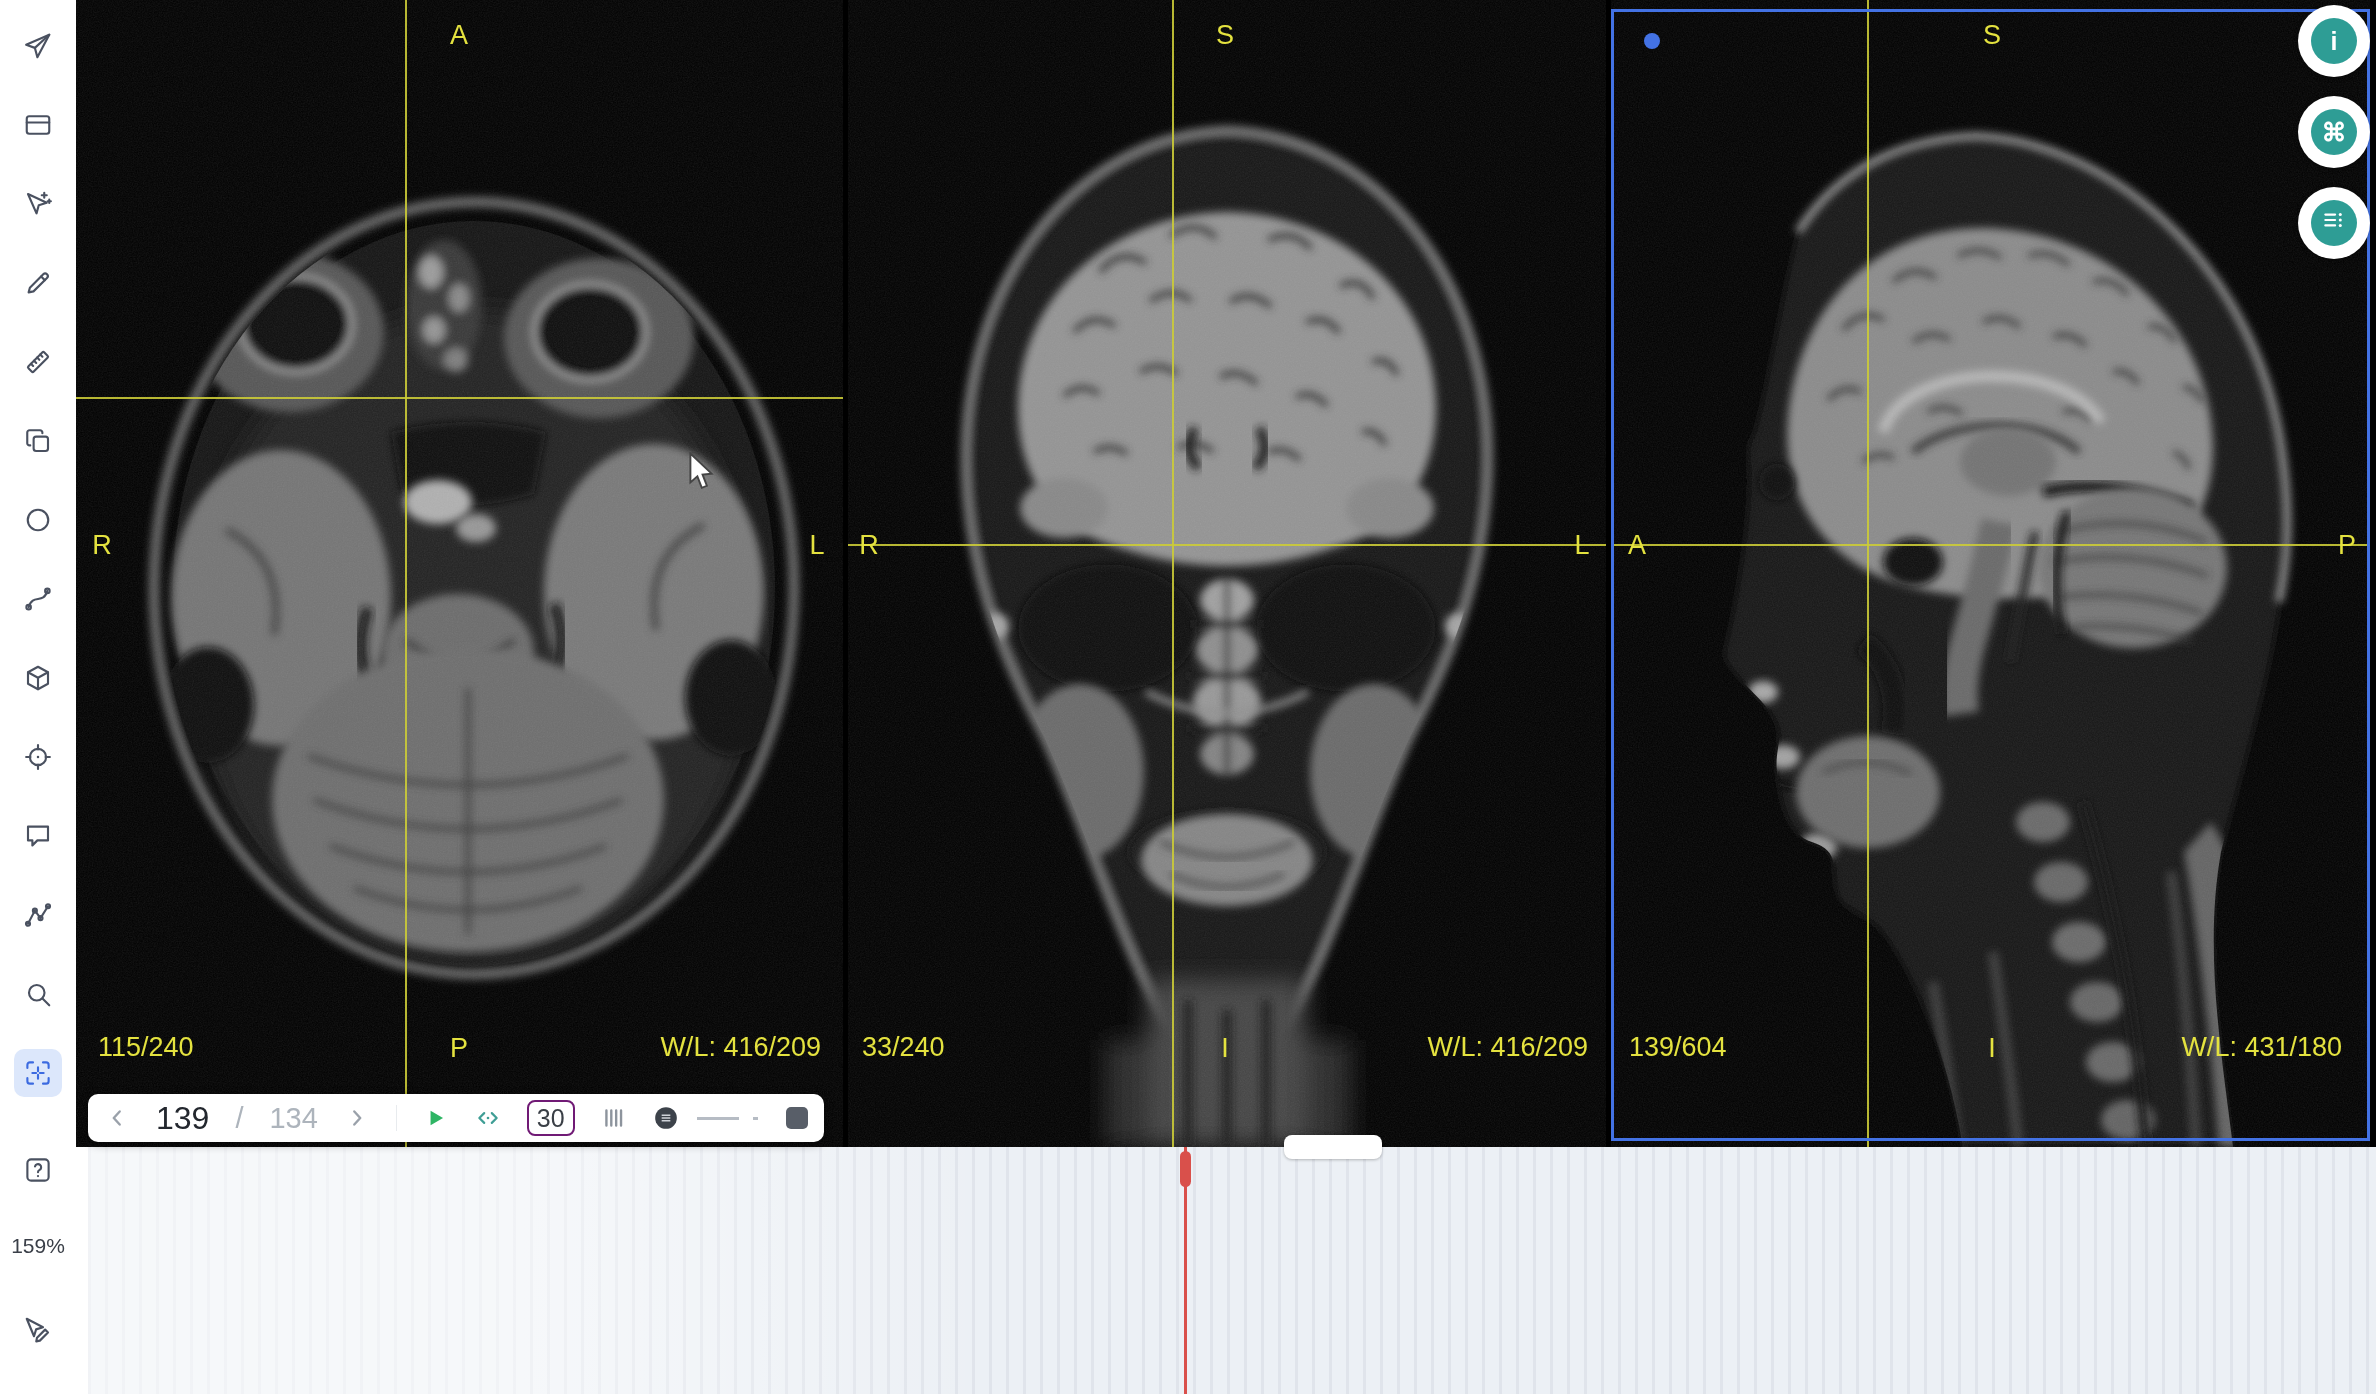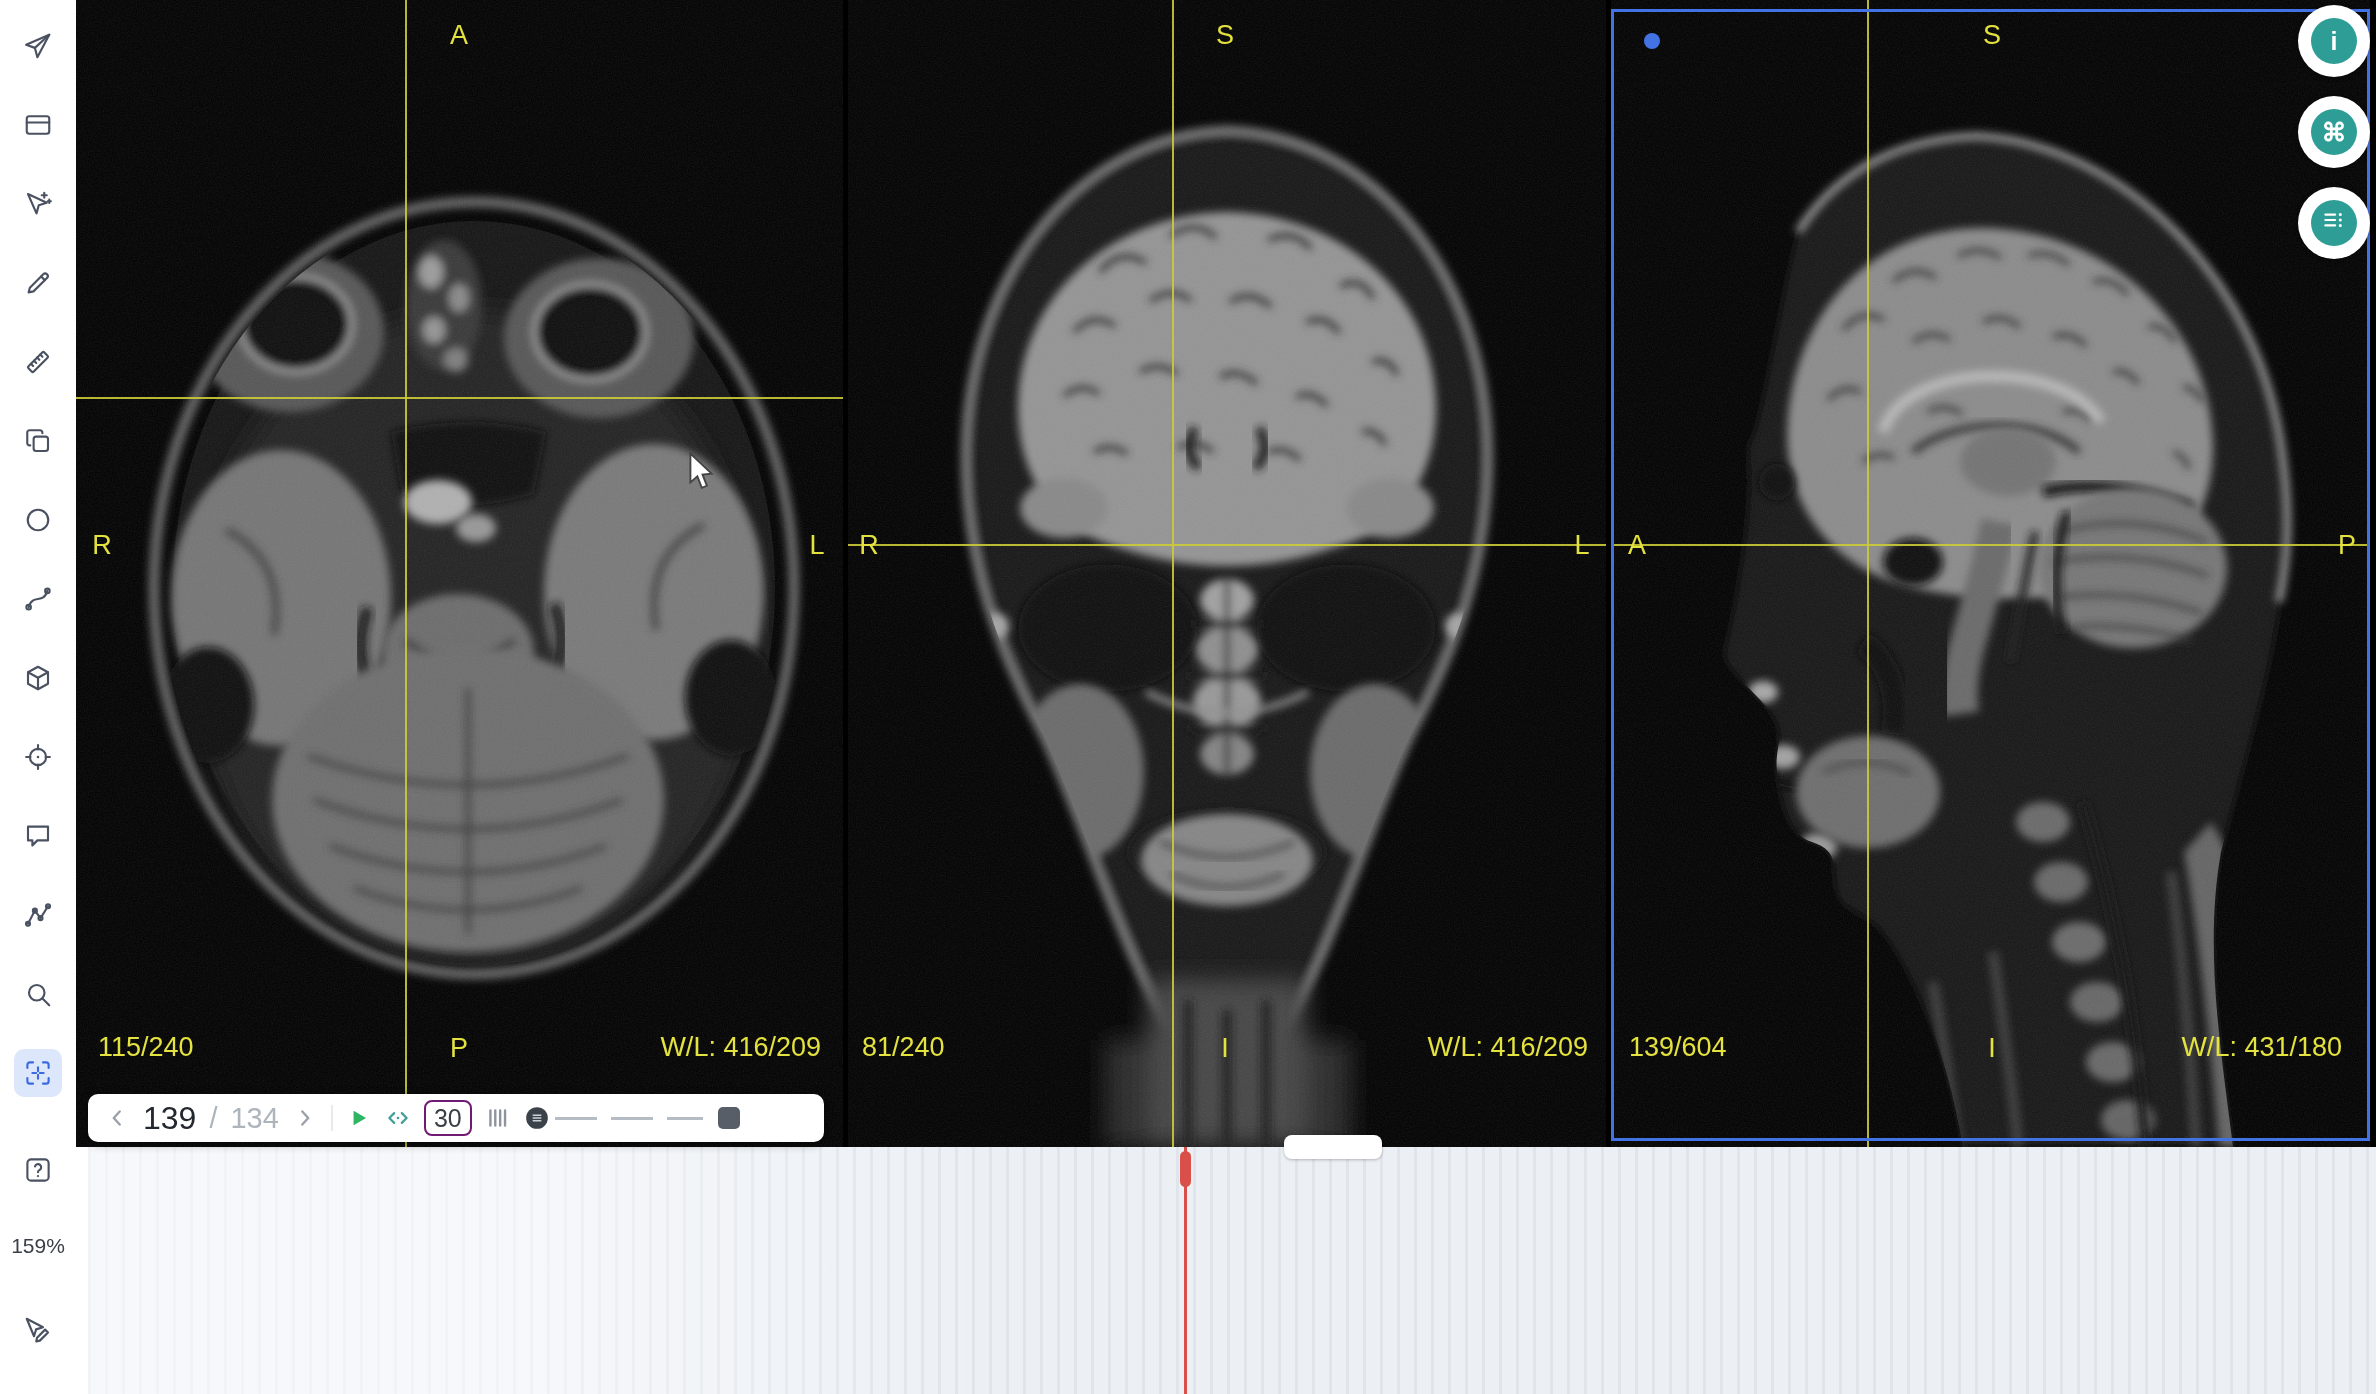--- a/index.html
+++ b/index.html
@@ -34,21 +34,21 @@
   .selection-border{position:absolute;left:0;right:0;top:9px;bottom:6px;border:3px solid var(--blue);z-index:4;pointer-events:none;}
   .sel-dot{position:absolute;left:33px;top:33px;width:16px;height:16px;border-radius:50%;background:var(--blue);z-index:5;}
   .cursor{position:absolute;left:612px;top:452px;z-index:6;}
   
   .fabs{position:absolute;right:6px;top:5px;display:flex;flex-direction:column;gap:19px;z-index:12;}
   .fab{width:72px;height:72px;border-radius:50%;background:#fff;box-shadow:0 1px 5px rgba(0,0,0,.3);display:flex;align-items:center;justify-content:center;}
   .fab-core{width:46px;height:46px;border-radius:50%;background:var(--teal);color:#fff;display:flex;align-items:center;justify-content:center;font-size:25px;font-weight:700;}
   .fab-core svg{width:26px;height:26px;}
   
   .player{position:absolute;left:88px;top:1094px;width:736px;height:48px;border-radius:10px;background:#fff;
-    box-shadow:0 2px 10px rgba(0,0,0,.4);z-index:8;display:flex;align-items:center;padding:0 16px;gap:13px;box-sizing:border-box;}
+    box-shadow:0 2px 10px rgba(0,0,0,.4);z-index:8;display:flex;align-items:center;padding:0 16px;gap:26px;box-sizing:border-box;}
   .player .icon-slot svg{width:26px;height:26px;display:block;}
   .pbtn{color:#9aa1aa;display:flex;align-items:center;}
   .pbtn.play{color:var(--green);}
   .pbtn.speed{color:#3f9e95;}
   .pbtn.ticks{color:#8d949d;}
   .cur{font-size:32px;color:#23272e;font-weight:500;}
   .sep,.tot{font-size:29px;color:#adb4bc;}
   .pdiv{width:2px;height:26px;background:#e8ebee;}
   .fps-box{min-width:48px;height:36px;border:2px solid #701a75;border-radius:8px;display:flex;align-items:center;justify-content:center;font-size:25px;color:#3a3f46;padding:0 4px;box-sizing:border-box;}
   .knob{display:flex;align-items:center;margin-right:-8px;}
@@ -365,21 +365,21 @@
           <path d="M418 1000 V 1147"></path>
       </g>
       <rect width="758" height="1147" filter="url(#cG)" opacity="0.12"></rect>
     </svg>
     <div class="xline v" style="left:324px"></div>
     <div class="xline h" style="top:544px"></div>
     <span class="olabel" style="left:377px;top:35px">S</span>
     <span class="olabel" style="left:21px;top:545px">R</span>
     <span class="olabel" style="left:734px;top:545px">L</span>
     <span class="olabel" style="left:377px;top:1048px">I</span>
-    <span class="meta" style="left:14px">81/240</span>
+    <span class="meta" style="left:14px">33/240</span>
     <span class="meta" style="right:18px">W/L: 416/209</span>
   </div>
 
   <div class="viewport vp3">
     <svg class="mri" viewBox="0 0 759 1147" preserveAspectRatio="none">
       <defs>
         <filter id="sS1" x="-30%" y="-30%" width="160%" height="160%">
             <feGaussianBlur stdDeviation="4"></feGaussianBlur>
           </filter>
         <filter id="sG">

